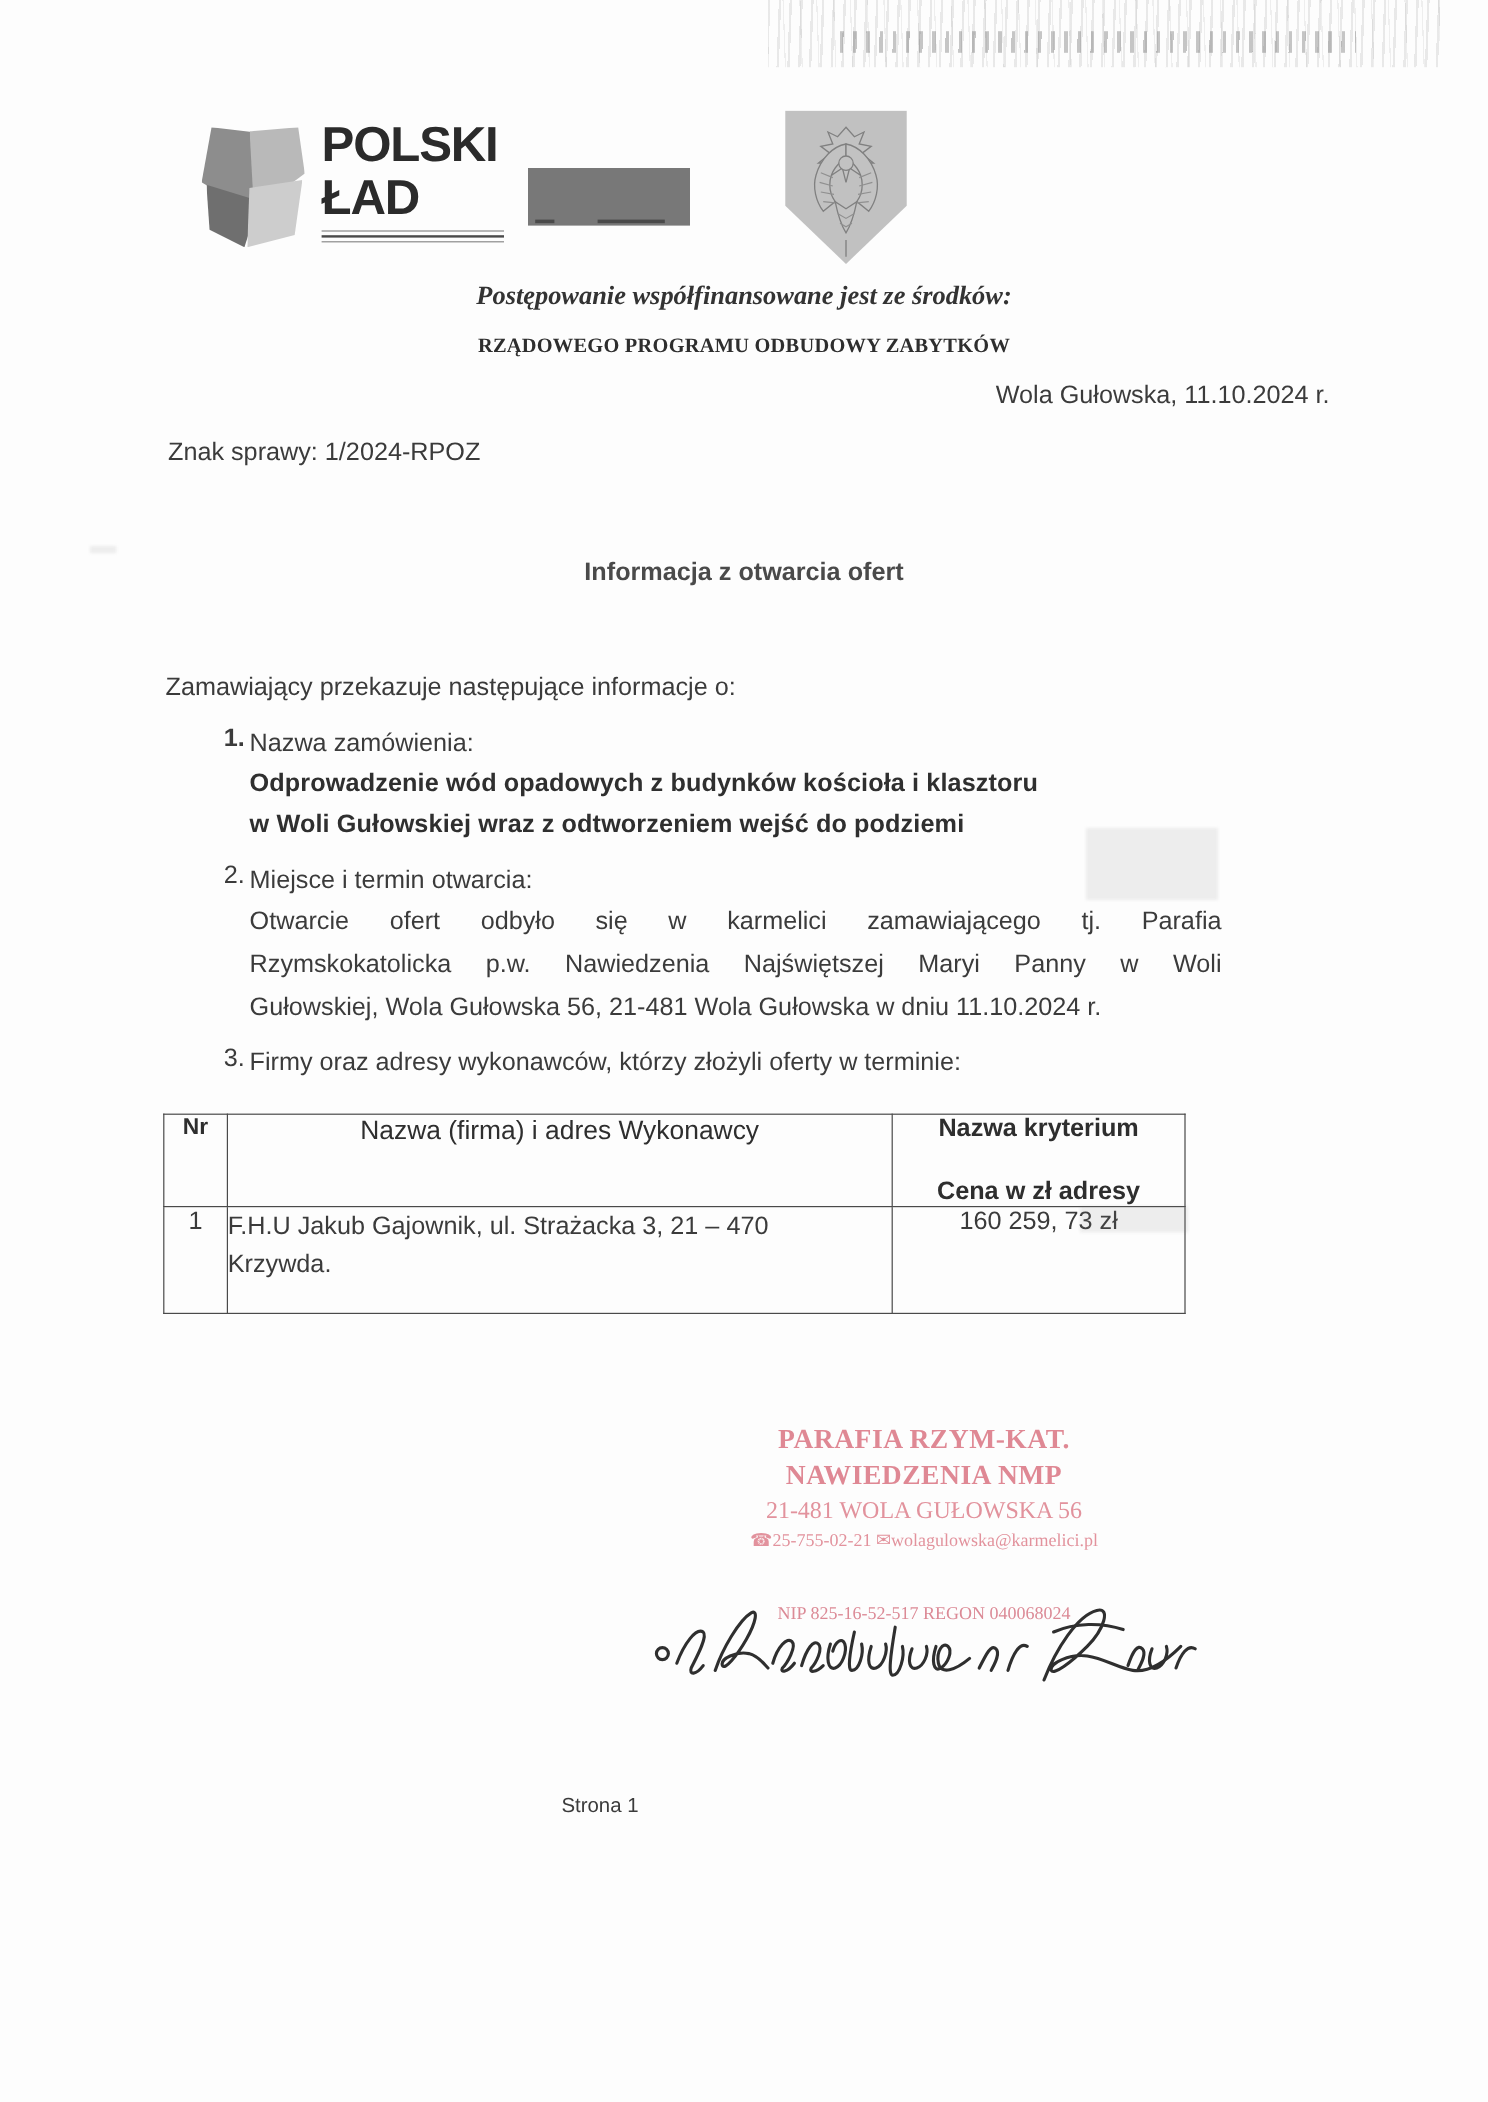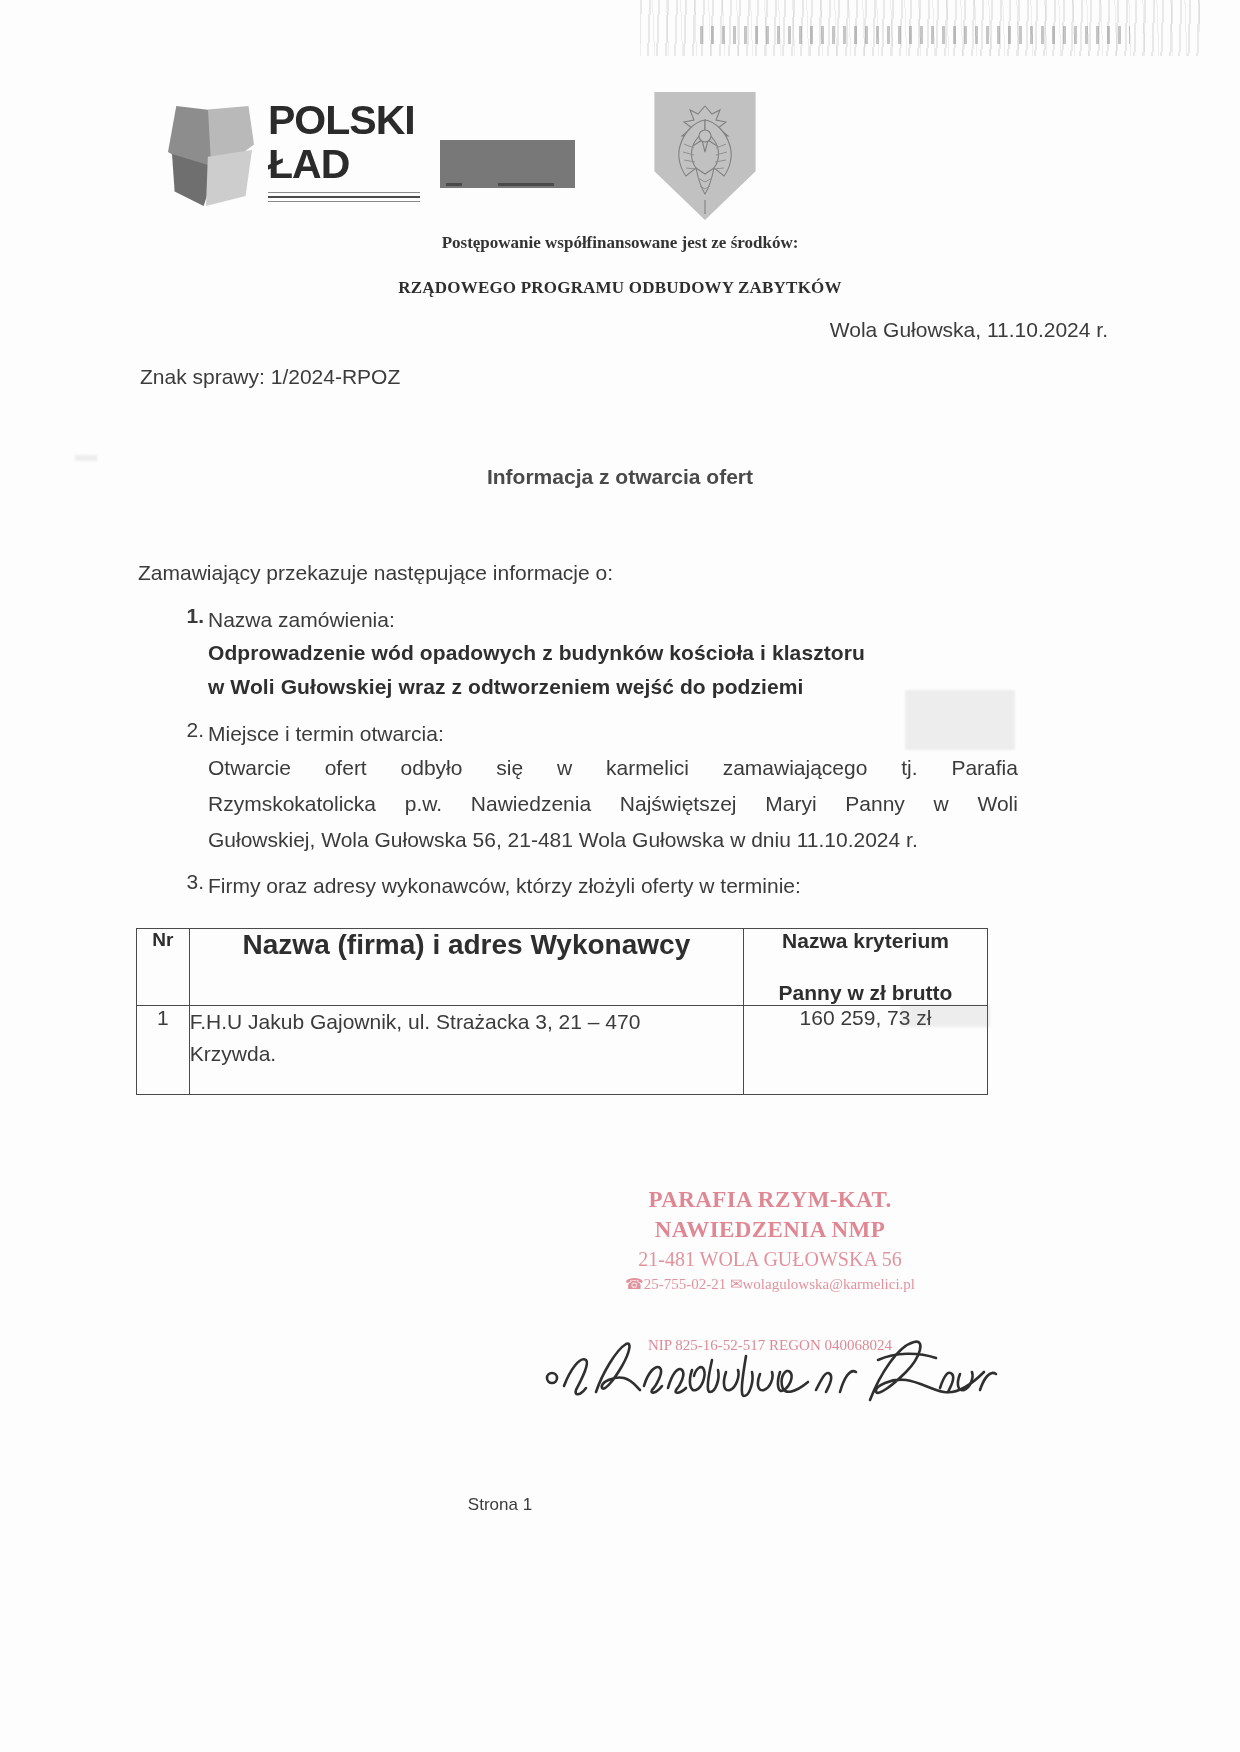--- a/index.html
+++ b/index.html
@@ -92,21 +92,21 @@
     position:absolute;left:0;top:60px;width:160px;
     font-family:"Liberation Sans", sans-serif;
     font-size:10px;line-height:12px;letter-spacing:.6px;color:#8c8c8c;
   }
   .bgk-dot{position:absolute;left:-8px;top:74px;width:9px;height:13px;background:#3a3a3a;}
 
   
   .cofin{
     position:absolute;top:233px;left:0;width:1240px;text-align:center;
     font-family:"Liberation Serif", serif;
-    font-weight:bold;font-size:17px;color:#333;
+    font-style:italic;font-weight:bold;font-size:22px;color:#333;
   }
   .progname{
     position:absolute;top:278px;left:0;width:1240px;text-align:center;
     font-family:"Liberation Serif", serif;
     font-weight:bold;font-size:17px;letter-spacing:.2px;color:#2e2e2e;
   }
 
   
   .datewrap{
     position:absolute;top:318px;left:0;width:1108px;text-align:right;
@@ -152,21 +152,21 @@
   .tbl{
     position:absolute;top:928px;left:136px;width:852px;
     border-collapse:collapse;
   }
   .tbl td,.tbl th{
     border:1.6px solid #4a4a4a;
     padding:0;
     vertical-align:top;
   }
   .th-nr{width:52px;text-align:center;font-size:19px;font-weight:bold;color:#2e2e2e;padding:12px 0 0 0;}
-  .th-name{width:556px;text-align:center;font-size:28px;font-weight:bold;color:#2e2e2e;padding:12px 8px 0 8px;margin-left:30px;}
+  .th-name{width:556px;text-align:center;font-size:22px;font-weight:normal;color:#2e2e2e;padding:12px 8px 0 8px;margin-left:30px;}
   .th-crit{width:244px;text-align:center;font-size:21px;font-weight:bold;color:#2e2e2e;padding:12px 8px 0 8px;}
   .th-crit .sub{display:block;margin-top:28px;}
   .body-row td{height:88px;}
   .td-nr{text-align:center;font-size:21px;color:#3b3b3b;padding:14px 0 0 0;}
   .td-name{font-size:21px;color:#3b3b3b;padding:14px 10px 0 12px;line-height:32px;}
   .td-price{text-align:center;font-size:21px;color:#3b3b3b;padding:14px 6px 0 6px;}
 
   
   .stamp{
     position:absolute;top:1185px;left:560px;width:420px;
@@ -310,21 +310,21 @@
     </div>
   </div>
 
   <table class="tbl">
     <tbody>
         <tr class="hdr-row">
       <th class="th-nr">Nr</th>
       <th class="th-name">Nazwa (firma) i adres Wykonawcy</th>
       <th class="th-crit">
         <span>Nazwa kryterium</span>
-        <span class="sub">Panny w zł brutto</span>
+        <span class="sub">Cena w zł adresy</span>
       </th>
     </tr>
     <tr class="body-row">
       <td class="td-nr">1</td>
       <td class="td-name">
         <div>F.H.U Jakub Gajownik, ul. Strażacka 3, 21 – 470</div>
         <div>Krzywda.</div>
       </td>
       <td class="td-price">160 259, 73 zł</td>
     </tr>

